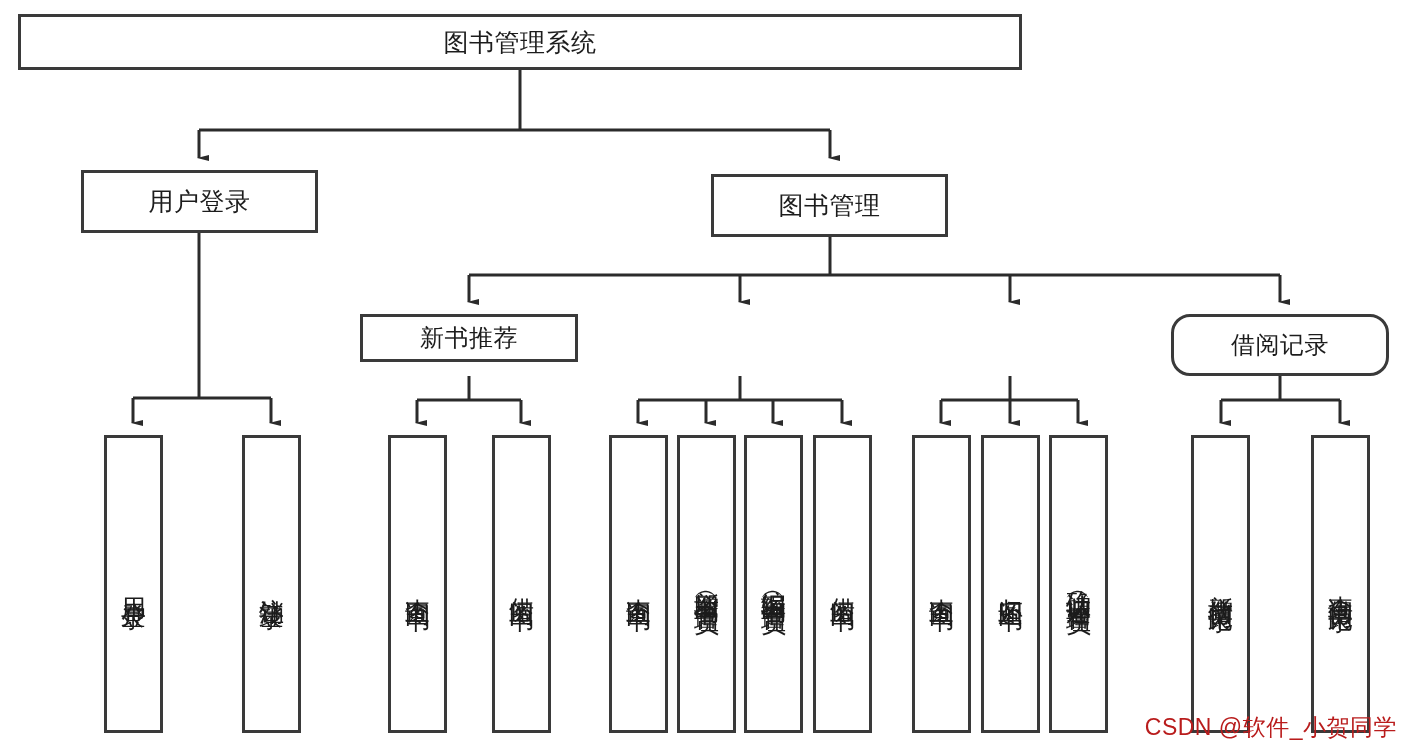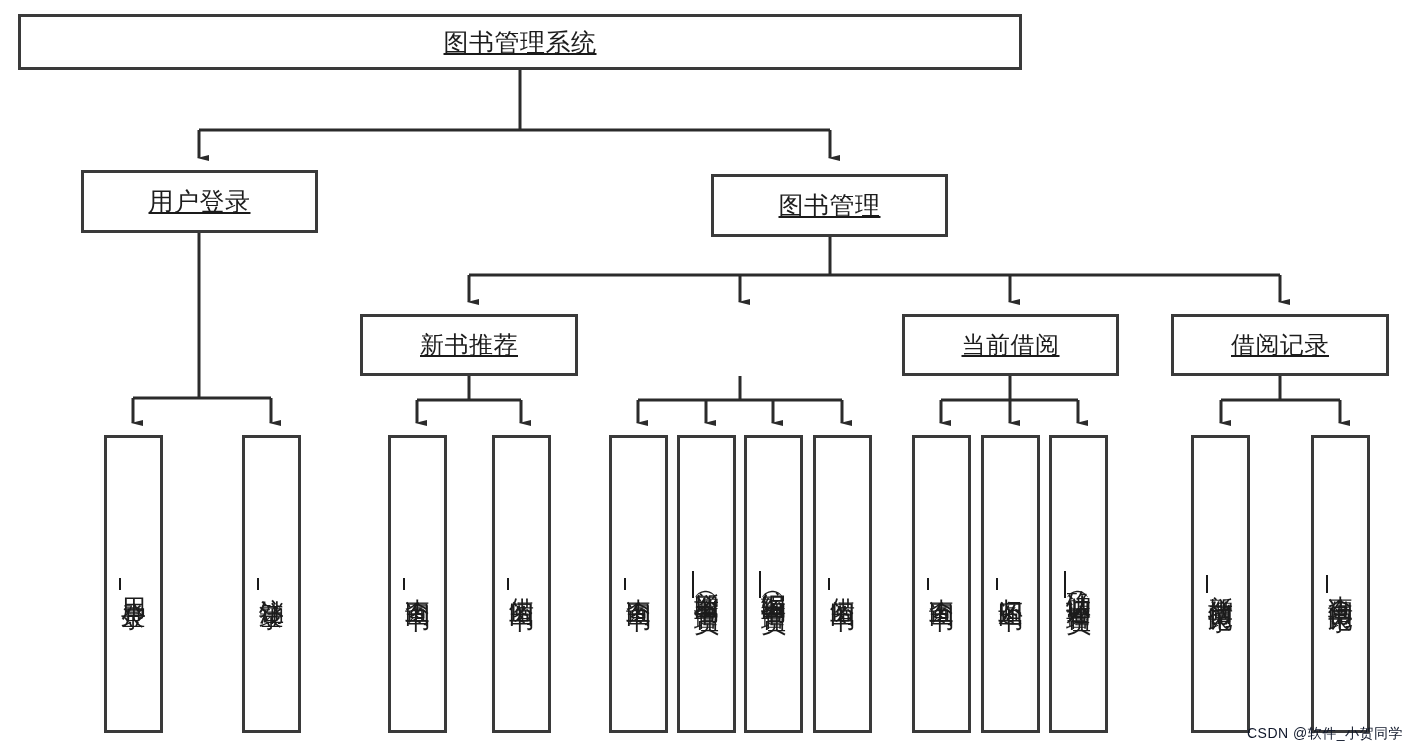--- a/index.html
+++ b/index.html
@@ -29,21 +29,20 @@
   }
   .node {
     position: absolute;
     box-sizing: border-box;
     border: 3px solid #3a3a3a;
     background: #ffffff;
     display: flex;
     align-items: center;
     justify-content: center;
     text-align: left;
-    text-decoration: underline;
   }
   .node-label {
     display: block;
     line-height: 1.32;
     color: #1c1c1c;
     letter-spacing: 0.5px;
   }
   
   .node.h .node-label {
     font-size: 25px;
@@ -65,24 +64,24 @@
     writing-mode: vertical-rl;
     text-orientation: upright;
     font-size: 25px;
     line-height: 1.0;
     letter-spacing: 3px;
     max-height: 285px;
     white-space: nowrap;
   }
   .watermark {
     position: absolute;
-    right: 2px;
+    right: 8px;
     bottom: 4px;
-    font-size: 14px;
-    color: #0f172a;
+    font-size: 23px;
+    color: #b91c1c;
     white-space: nowrap;
     letter-spacing: 0.5px;
   }
 </style>
 </head>
 <body>
 
 <div id="canvas">
 
   <svg class="connectors" viewBox="0 0 1405 747" xmlns="http://www.w3.org/2000/svg">
@@ -140,27 +139,24 @@
     <span class="node-label">图书管理系统</span>
   </div>
 
   <div class="node h lvl2" style="left:81px; top:170px; width:237px; height:63px;">
     <span class="node-label">用户登录</span>
   </div>
   <div class="node h lvl2" style="left:711px; top:174px; width:237px; height:63px;">
     <span class="node-label">图书管理</span>
   </div>
 
-  <div class="node h lvl3" style="left:360px; top:314px; width:218px; height:62px;">
+  <div class="node h lvl3" style="left:360px; top:314px; width:218px; height:48px;">
     <span class="node-label">新书推荐</span>
   </div>
-  <div class="node h lvl3" style="left:902px; top:314px; width:217px; height:62px;">
-    <span class="node-label">当前借阅</span>
-  </div>
-  <div class="node h lvl3" style="left:1171px; top:314px; width:218px; height:62px;">
+  <div class="node h lvl3" style="left:1171px; top:314px; width:218px; height:62px;border-radius:19px;">
     <span class="node-label">借阅记录</span>
   </div>
 
   <div class="node v leaf" style="left:104px; top:435px; width:59px; height:298px;">
     <span class="node-label">用户登录</span>
   </div>
   <div class="node v leaf" style="left:242px; top:435px; width:59px; height:298px;">
     <span class="node-label">注销登录</span>
   </div>
 

